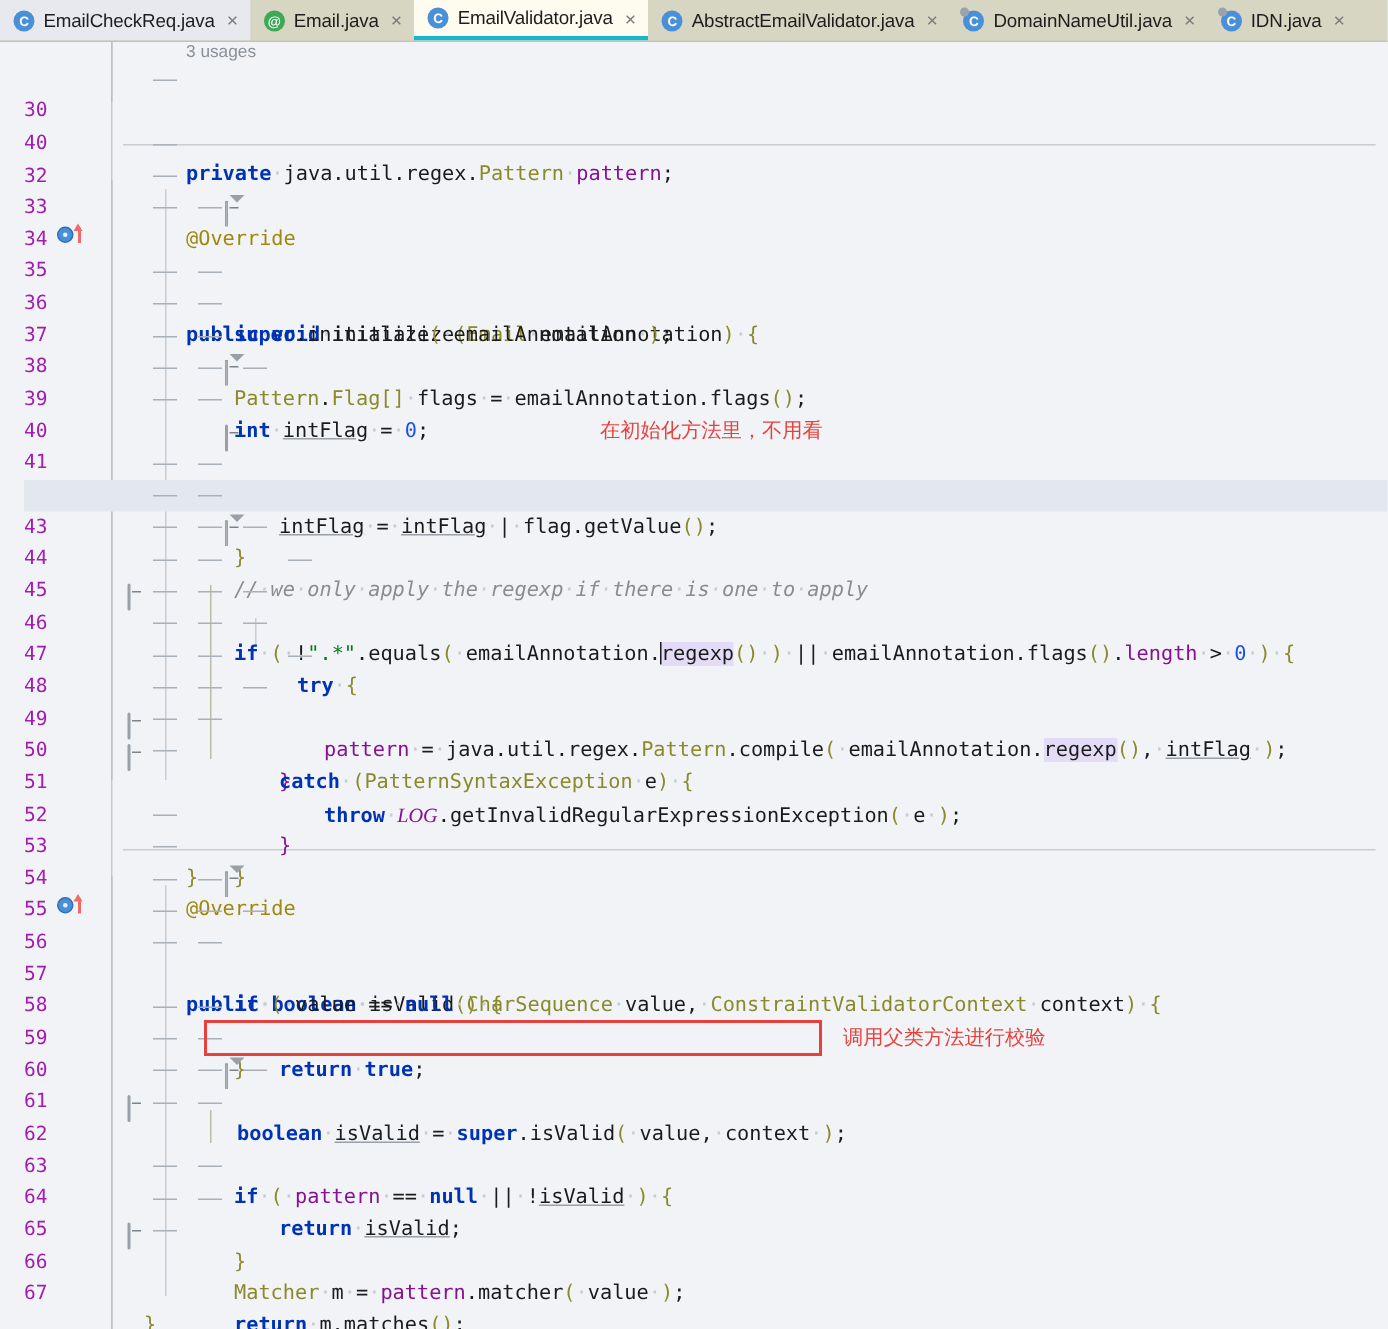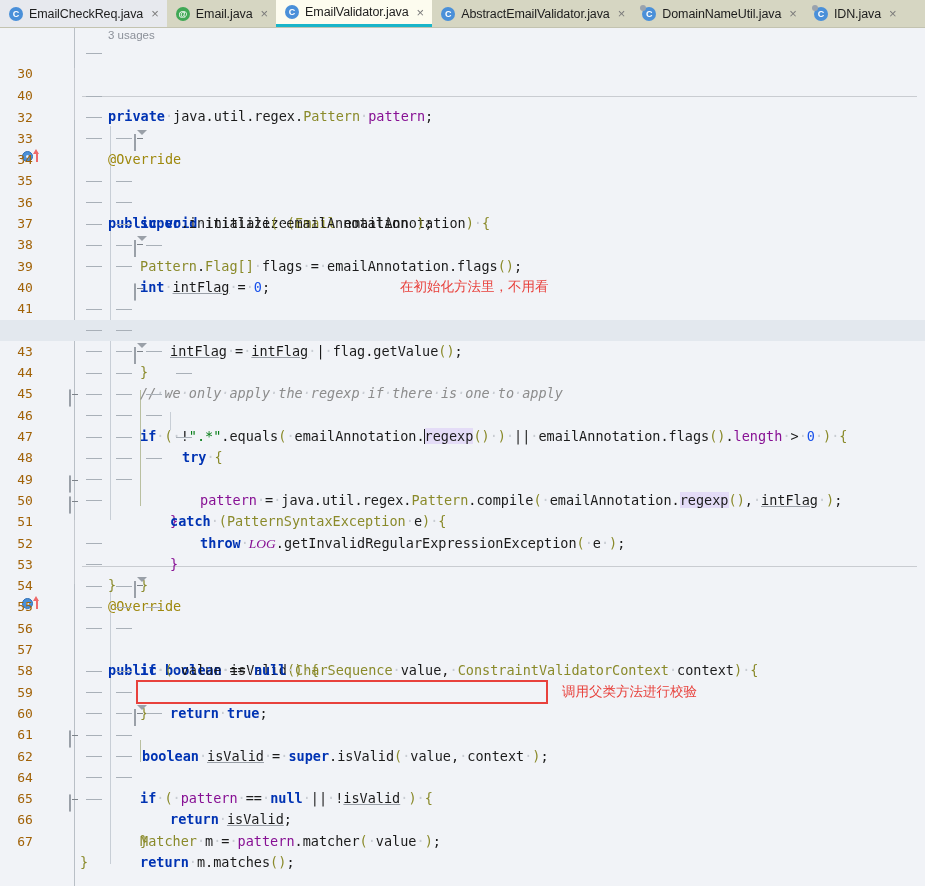--- a/index.html
+++ b/index.html
@@ -81,28 +81,29 @@
     overflow: hidden;
   }
   .rowlayer { position: absolute; left: 0; top: 0; right: 0; }
 
   .row {
     position: relative;
     height: 21.3px;
     white-space: pre;
     font-size: 13.5px;
     line-height: 21.3px;
+    margin-left: 16px;
   }
   .row.cur { background: #e3e8ee; }
 
   .lineno {
     position: absolute;
     left: 0; width: 50px;
-    text-align: center;
-    color: #a16207;
+    text-align: left;
+    color: #a21caf;
     font-family: "DejaVu Sans Mono", monospace;
     font-size: 13px;
   }
 
   
   .gutter-rule {
     position: absolute;
     left: 74px; top: 0; bottom: 0;
     width: 1px;
     background: #c5c9cf;
@@ -584,20 +585,23 @@
     </div>
 
     <div class="row">
       <span class="lineno">62</span>
       <span class="fold end" style="top:5px;"><span class="box"></span></span>
       <span class="dash" style="left:86px; width:16px;"></span>
       <span class="dash" style="left:116px; width:16px;"></span>
       <span class="code" style="left:140px;"><span class="brk">}</span></span>
     </div>
 
+    <div class="row">
+      <span class="lineno">63</span>
+    </div>
 
     <div class="row">
       <span class="lineno">64</span>
       <span class="dash" style="left:86px; width:16px;"></span>
       <span class="dash" style="left:116px; width:16px;"></span>
       <span class="code" style="left:140px;"><span class="typ">Matcher</span><span class="mdot">·</span>m<span class="mdot">·</span>=<span class="mdot">·</span><span class="fld">pattern</span><span class="dotc">.</span>matcher<span class="brk">(</span><span class="mdot">·</span>value<span class="mdot">·</span><span class="brk">)</span>;</span>
     </div>
 
     <div class="row">
       <span class="lineno">65</span>

